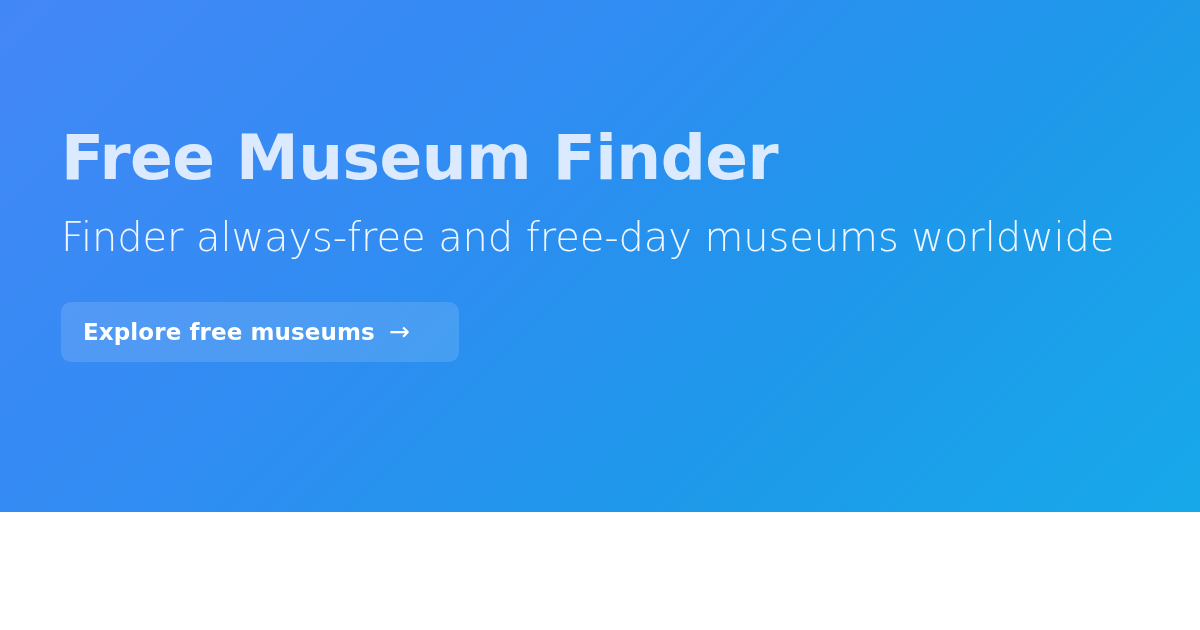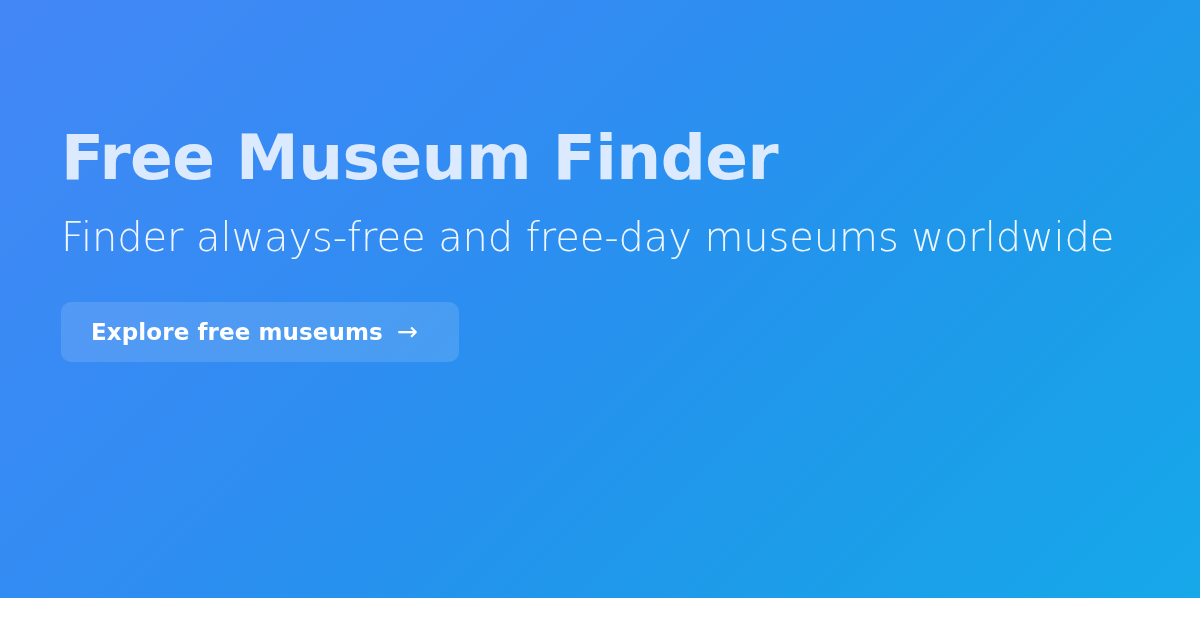--- a/index.html
+++ b/index.html
@@ -10,21 +10,21 @@
     width: 1200px;
     height: 630px;
     overflow: hidden;
     font-family: "DejaVu Sans", sans-serif;
     -webkit-font-smoothing: antialiased;
   }
 
   #og-card {
     position: relative;
     width: 1200px;
-    height: 598px;
+    height: 512px;
     box-sizing: border-box;
     background: linear-gradient(135deg, #3b82f6 0%, #2f8cf2 38%, #1b9ae9 72%, #0ea5e9 100%);
     overflow: hidden;
   }
 
   
   #og-card::after {
     content: "";
     position: absolute;
     inset: 0;
@@ -70,21 +70,21 @@
   .cta-row {
     padding-top: 42px;
   }
 
   .cta-button {
     display: inline-flex;
     align-items: center;
     gap: 14px;
     box-sizing: border-box;
     height: 60px;
-    padding: 0 30px;
+    padding: 0 22px;
     min-width: 398px;
     border: 0;
     border-radius: 10px;
     background: rgba(255, 255, 255, 0.135);
     color: #ffffff;
     font-family: "DejaVu Sans", sans-serif;
     font-size: 23px;
     font-weight: 600;
     letter-spacing: 0.1px;
     line-height: 1;

